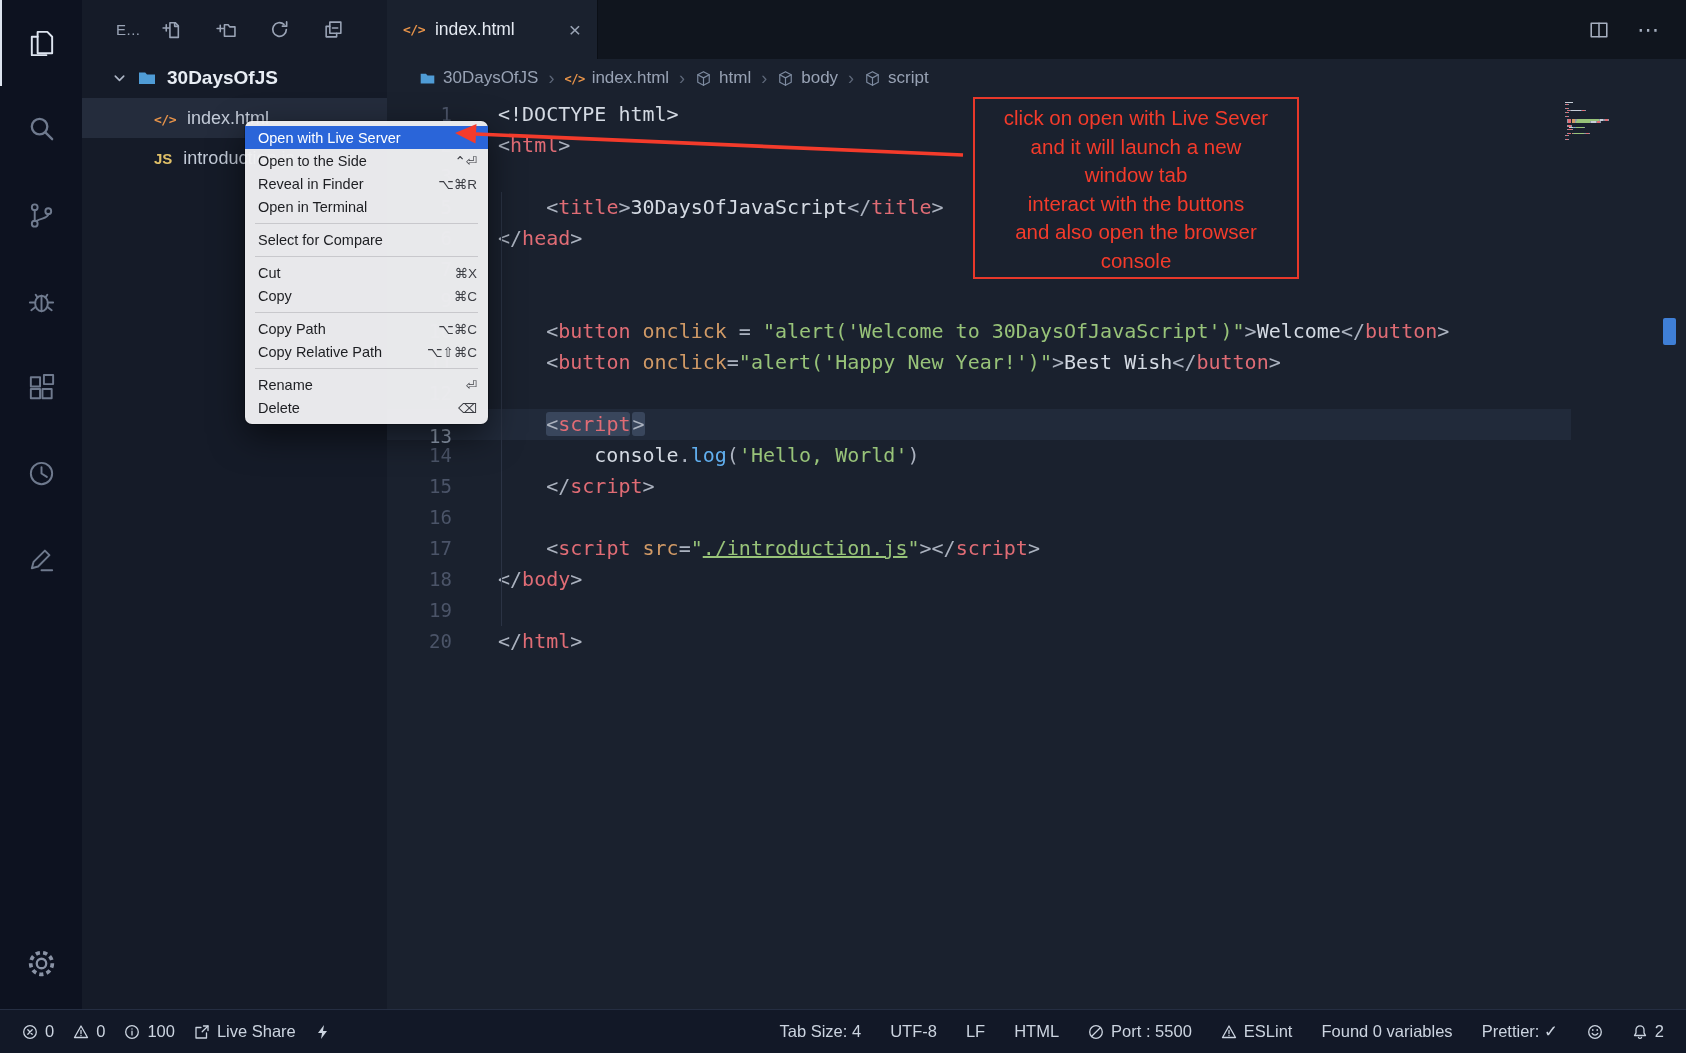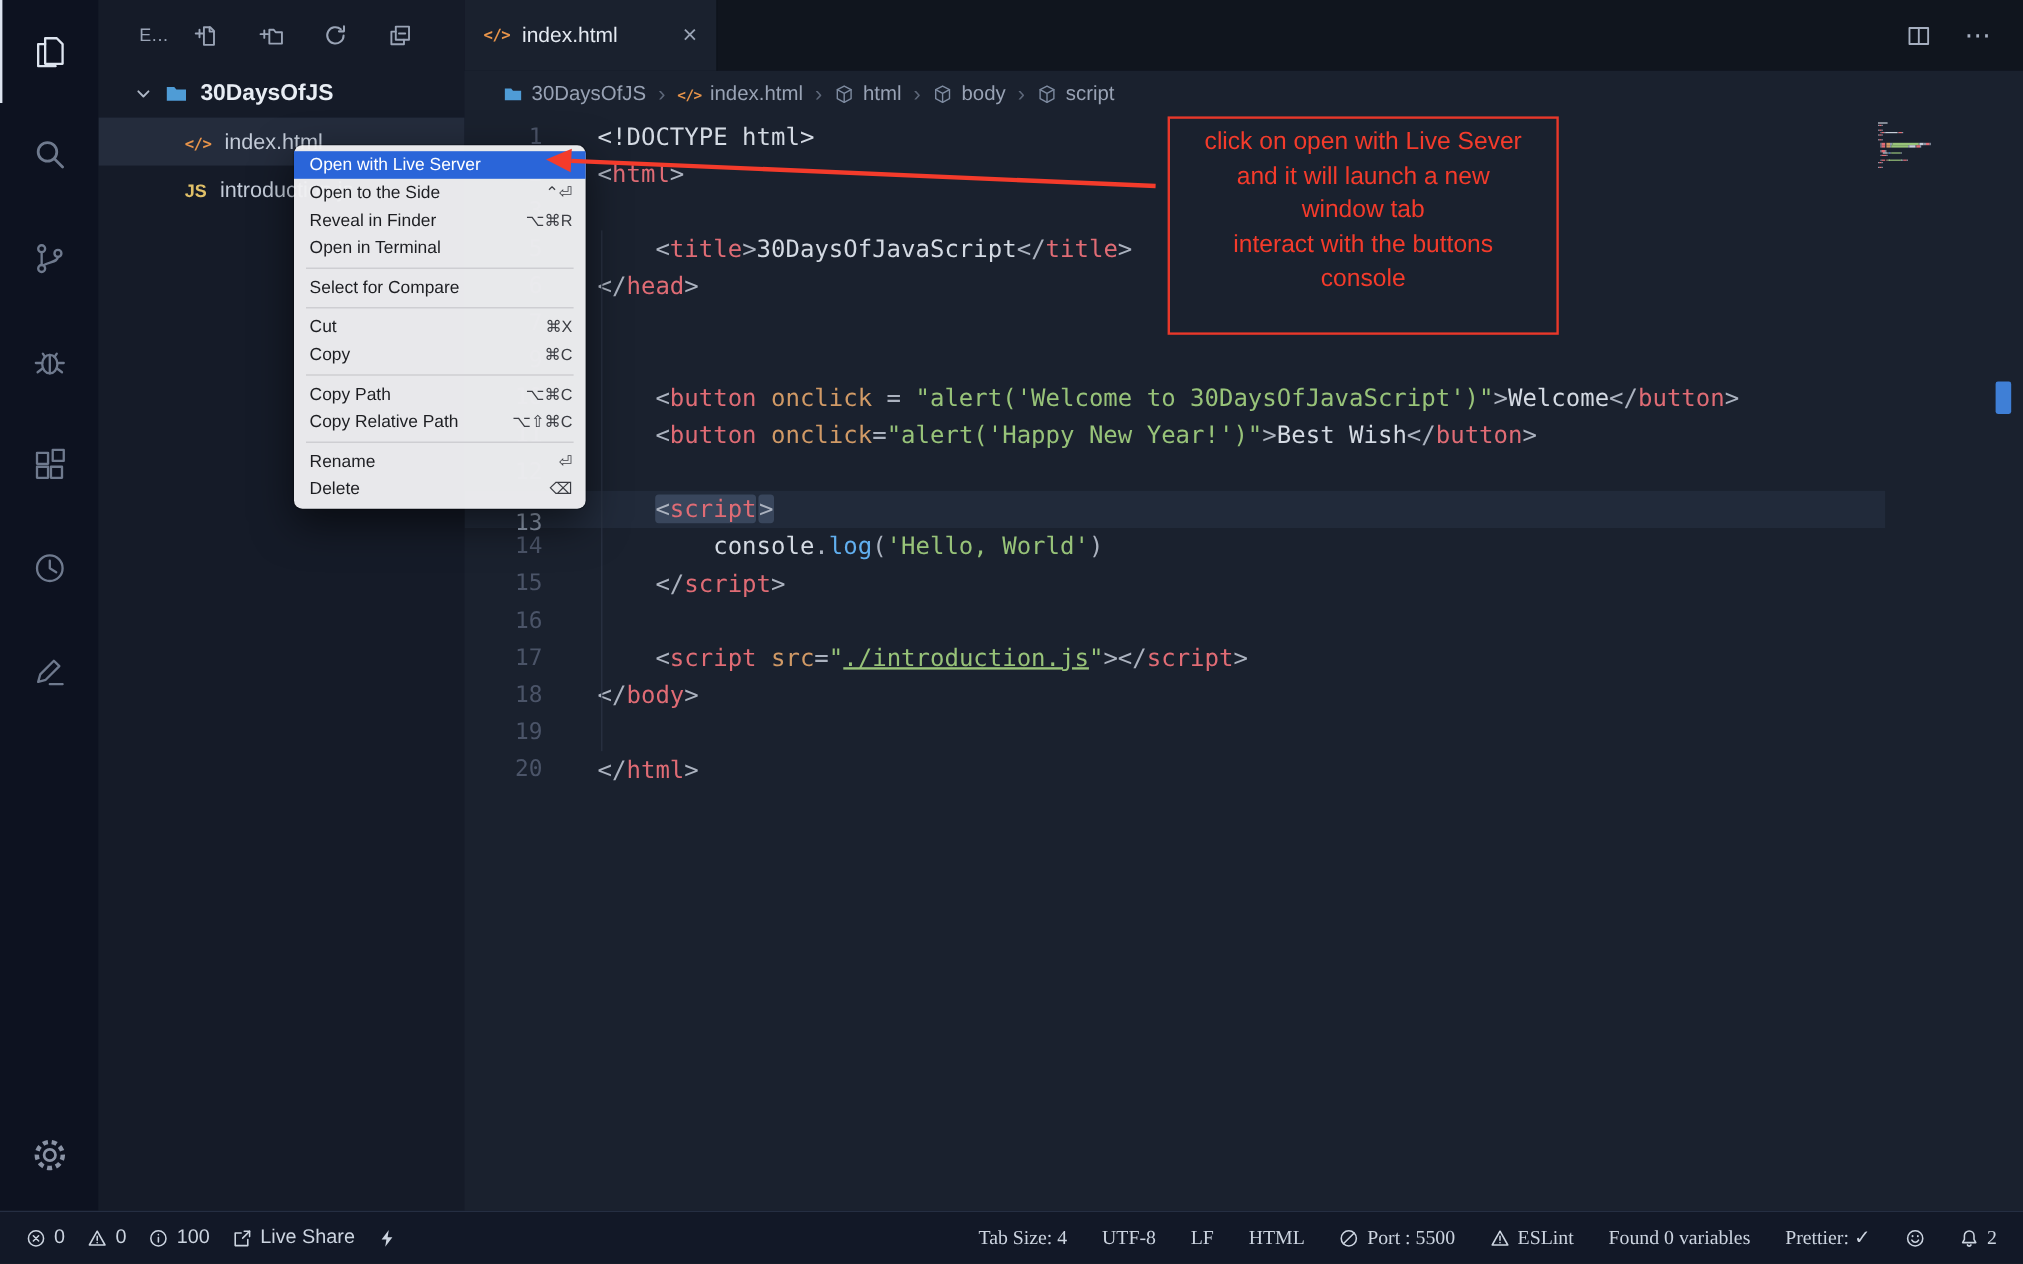--- a/index.html
+++ b/index.html
@@ -98,21 +98,21 @@
                     border:2px solid #e8382a; z-index:30; padding-top:5px; text-align:center; }
   .ann-line { font-size:20.5px; line-height:28.5px; color:#f43b2b; }
   .arrow-overlay { position:absolute; left:0; top:0; width:1686px; height:1053px;
                    z-index:60; pointer-events:none; }
 
   
   .status-bar { position:absolute; left:0; top:1009px; width:1686px; height:44px;
                 background:#121827; border-top:1px solid #252e42; display:flex;
                 align-items:center; padding:0 22px; color:#ccd4e0; font-size:16.5px; z-index:6; }
   .sb-left  { display:flex; align-items:center; gap:19px; }
-  .sb-right { margin-left:auto; display:flex; align-items:center; gap:29px;font-family:Liberation Serif, serif; }
+  .sb-right { margin-left:auto; display:flex; align-items:center; gap:29px; }
   .sb-item  { display:flex; align-items:center; gap:7px; cursor:pointer; }
   .sb-item svg { width:16px; height:16px; display:block; }
 </style>
 </head>
 <body>
 
 <div class="app">
 
   <div class="activity-bar">
     <div id="activity-top">
@@ -476,20 +476,21 @@
         <span>Delete</span>
         <span class="cm-shortcut">⌫</span>
       </div>
     </div>
 
   <div class="annotation-box" id="annotation">
       <div class="ann-line">click on open with Live Sever</div>
       <div class="ann-line">and it will launch a new</div>
       <div class="ann-line">window tab</div>
       <div class="ann-line">interact with the buttons</div>
+      <div class="ann-line">and also open the browser</div>
       <div class="ann-line">console</div>
     </div>
 
   <svg class="arrow-overlay">
     <line x1="963" y1="155" x2="476" y2="134" stroke="#f43b2b" stroke-width="3.6"></line>
     <polygon points="455,133 476.5,124 475.5,143.5" fill="#f43b2b"></polygon>
   </svg>
 
   <div class="status-bar">
     <div class="sb-left" id="status-left">

